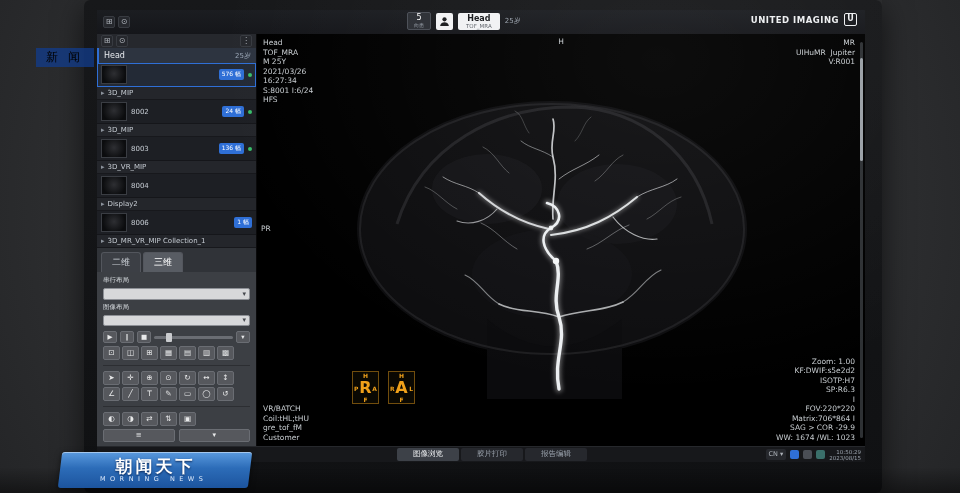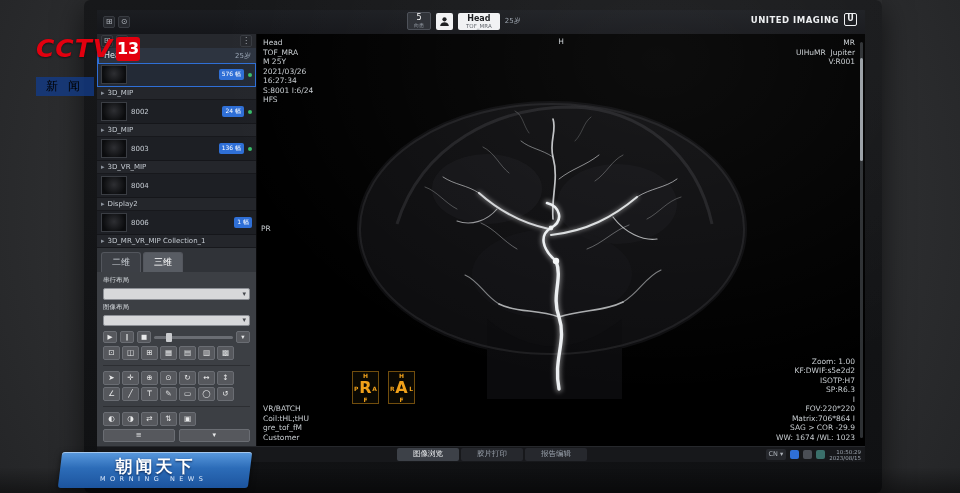--- a/index.html
+++ b/index.html
@@ -432,23 +432,19 @@
           <span>10:50:29</span><br><span>2023/08/15</span>
         </span>
       </div>
     </div>
 
   </div>
   <div class="glare"></div>
 </div>
 
 <div class="cctv">
-  <div class="cctv-row">
-    <span class="cctv-word">CCTV</span>
-    <span class="cctv-num">13</span>
-  </div>
   <span class="cctv-sub">新闻</span>
 </div>
 
 <div class="news-banner">
   <span class="nb-title">朝闻天下</span>
   <span class="nb-sub">MORNING NEWS</span>
 </div>
 
 </body></html>

